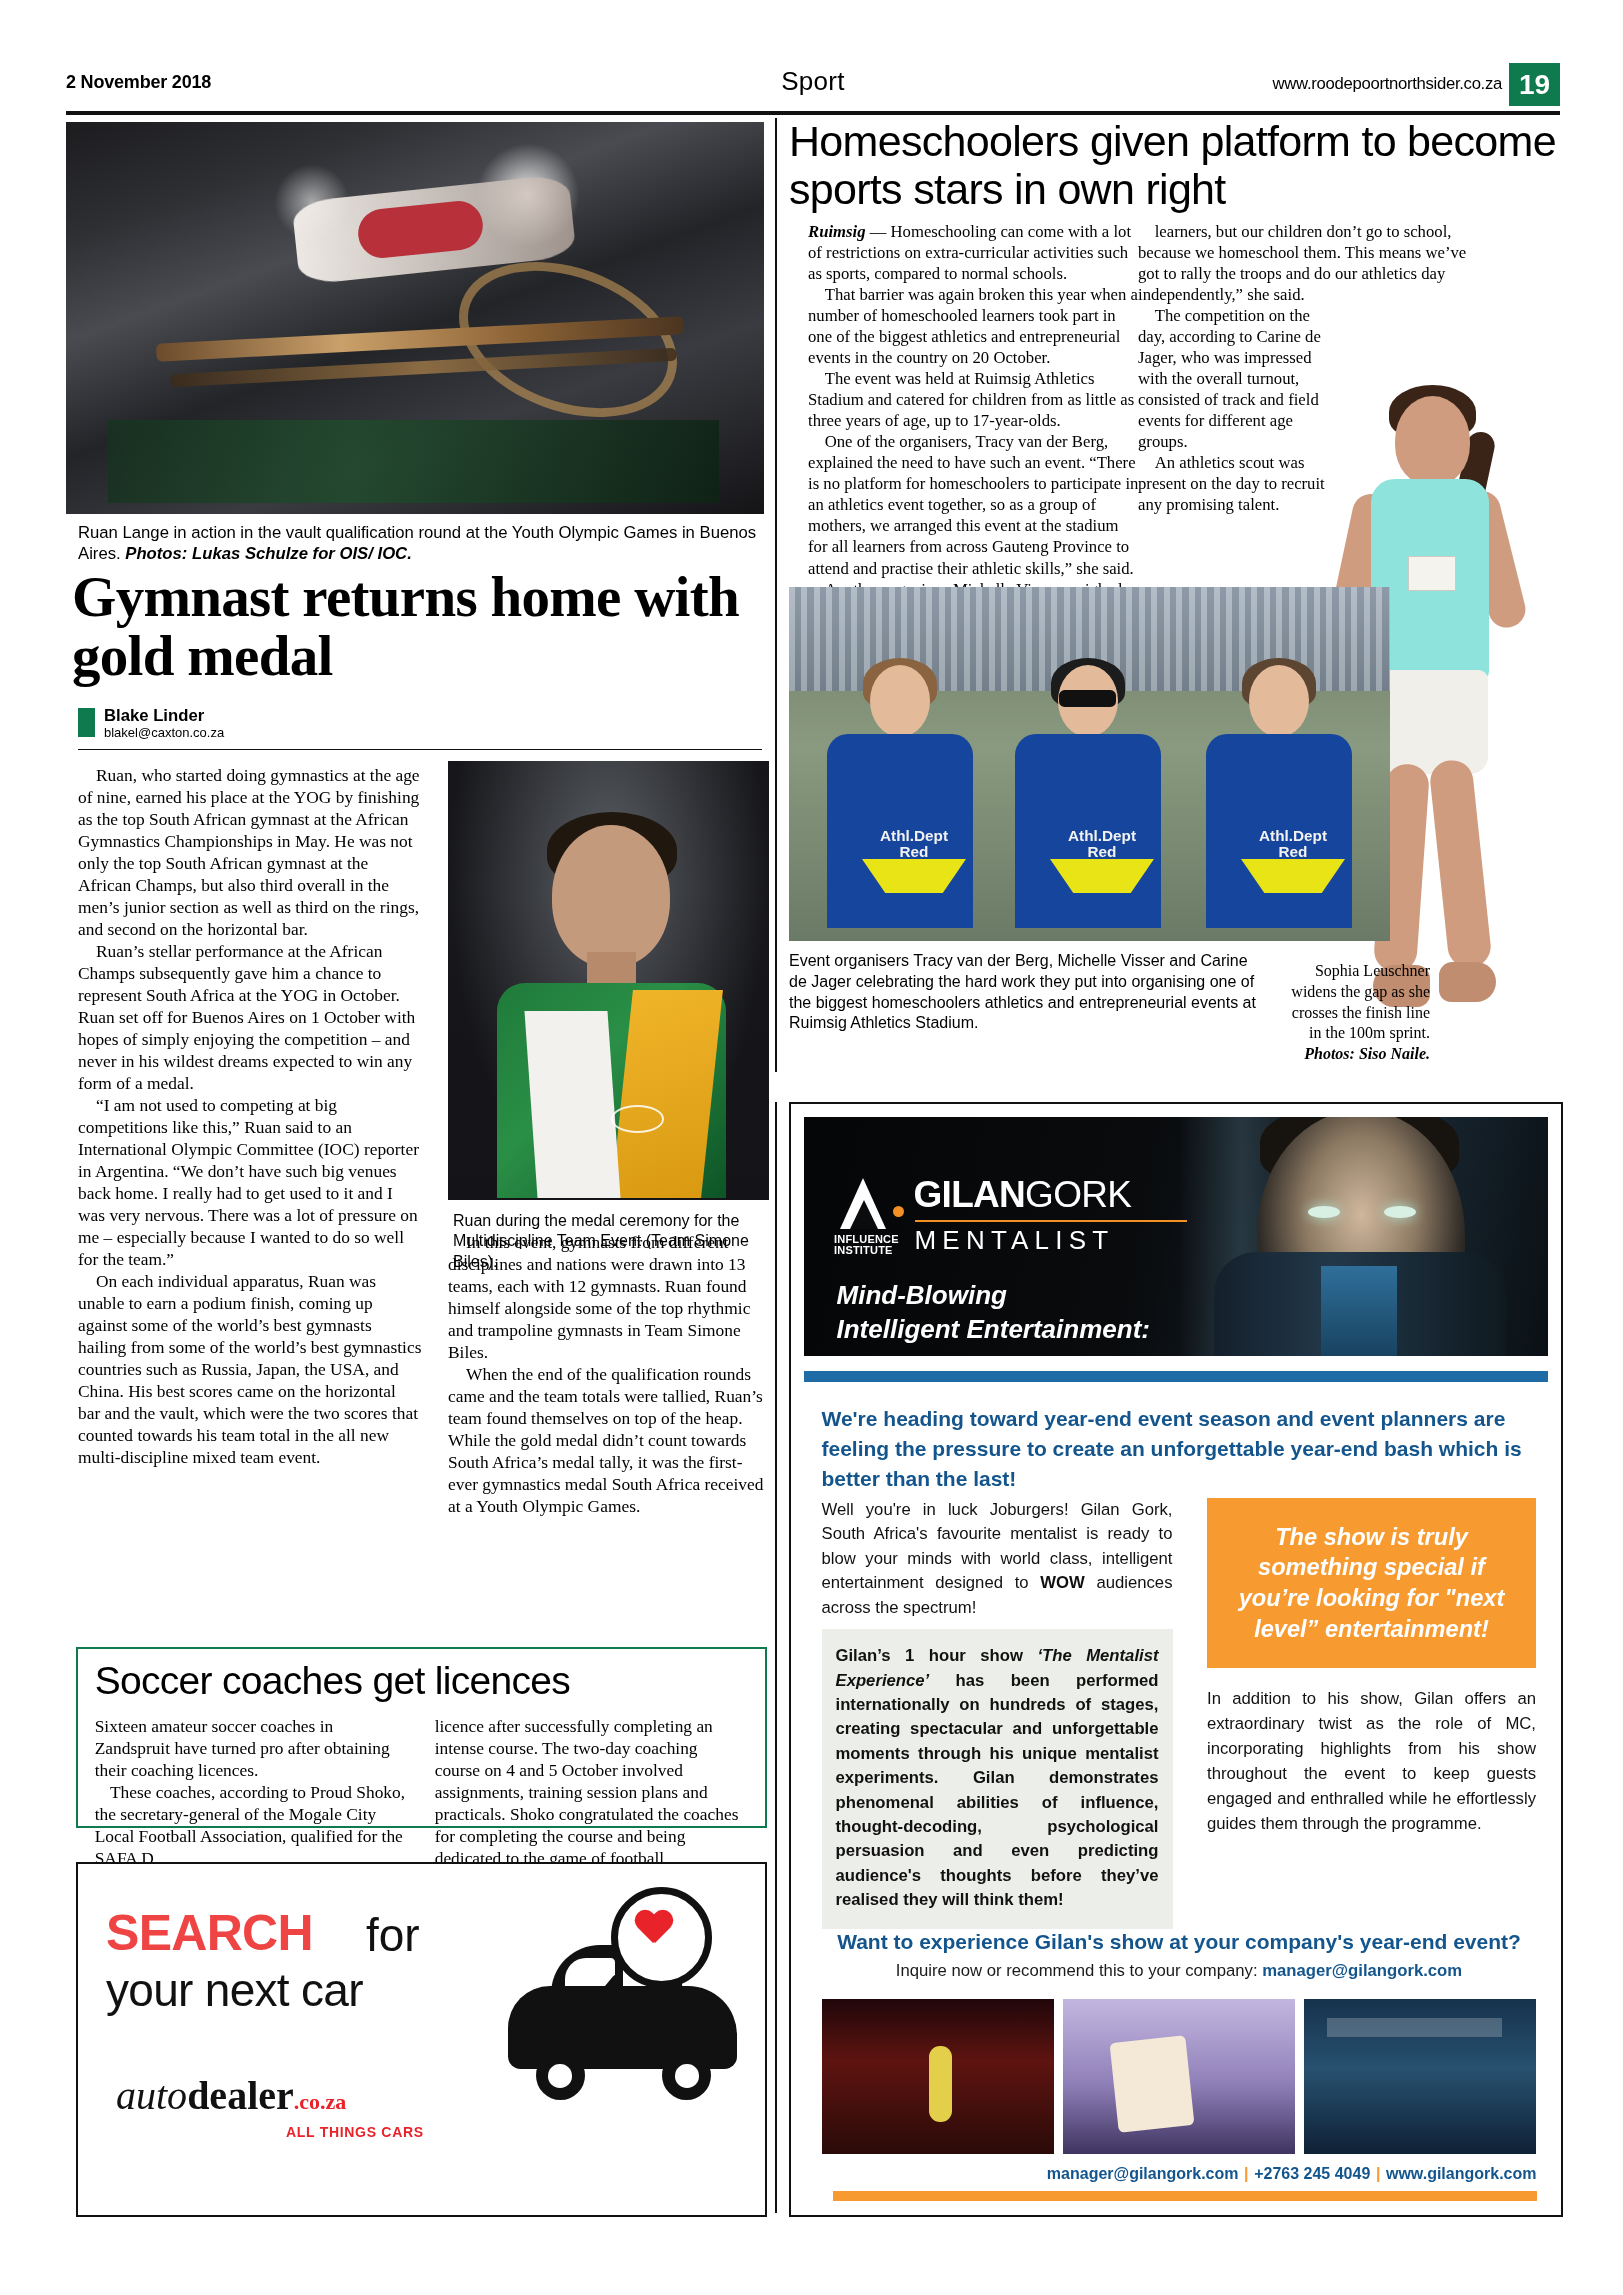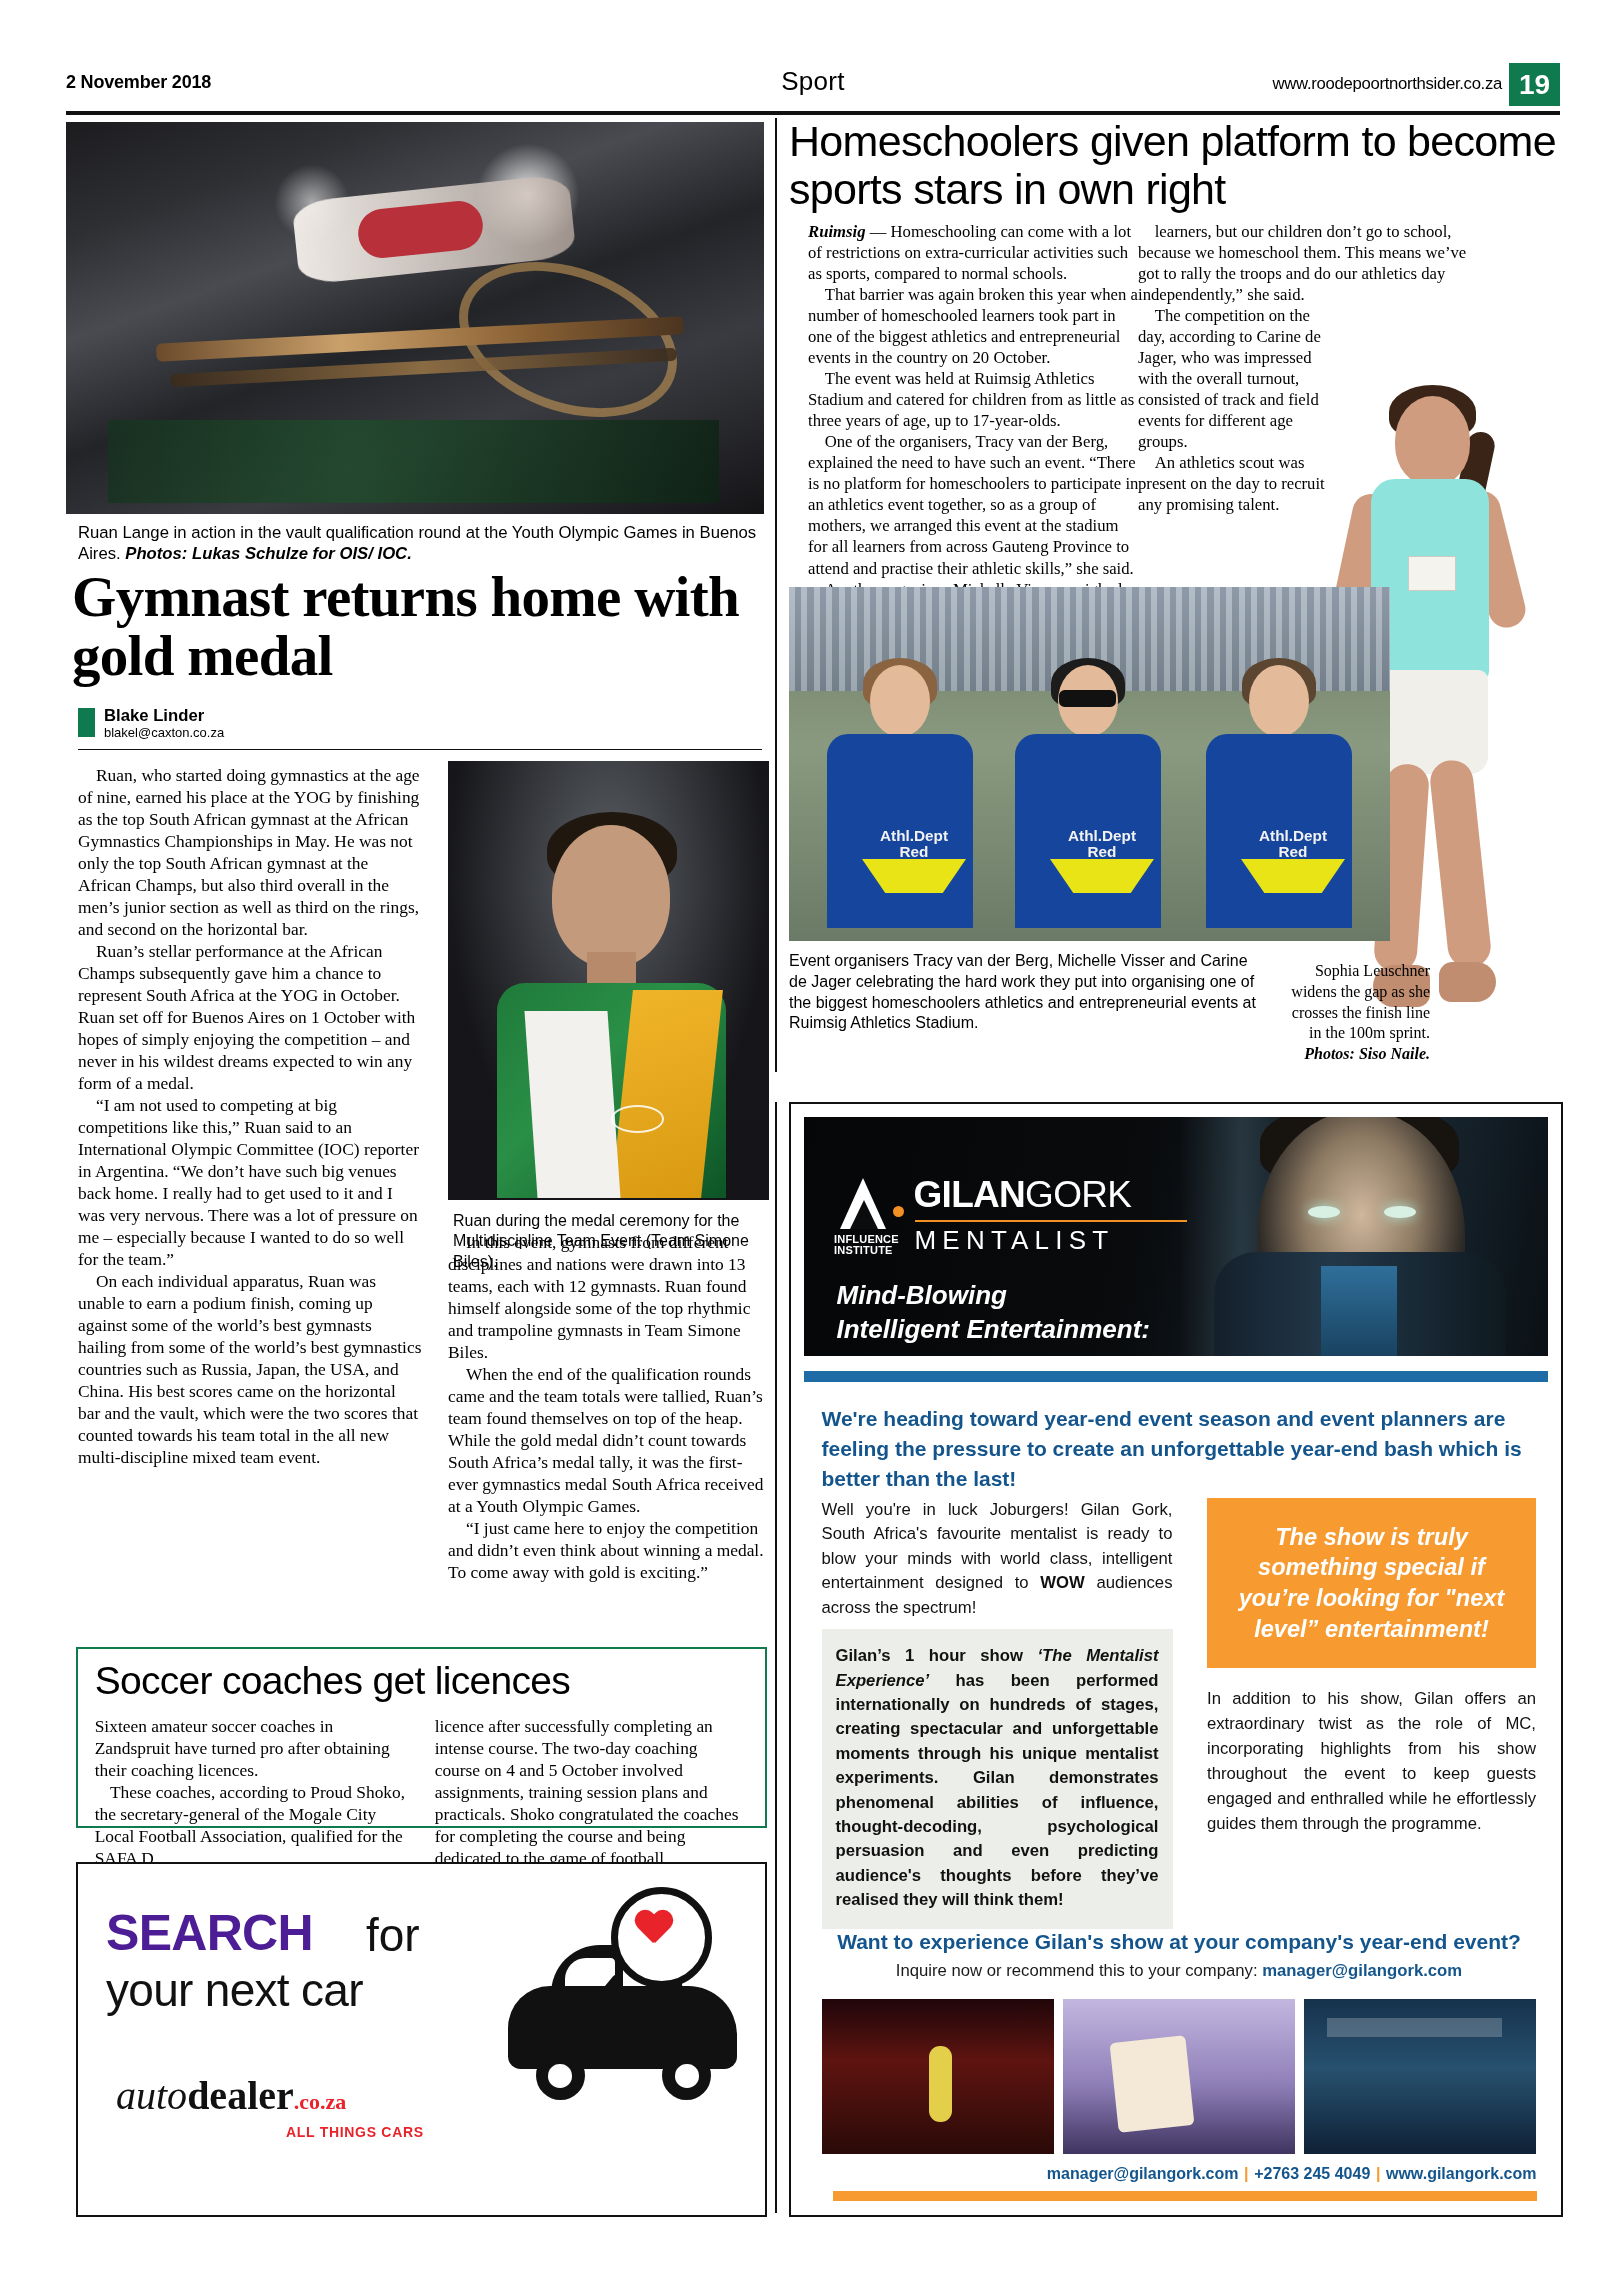--- a/index.html
+++ b/index.html
@@ -69,21 +69,21 @@
   
   .soccer-box{position:absolute;left:76px;top:1647px;width:687px;height:177px;border:2.8px solid #0e7a4e;background:#fff;}
   .soccer-h{position:absolute;left:16.7px;top:9.7px;font-family:"Liberation Sans",sans-serif;font-weight:300;font-size:39px;letter-spacing:-0.7px;}
   .soccer-cols{position:absolute;left:16.7px;top:67px;width:652px;display:flex;gap:28px;}
   .soccer-cols div{width:312px;font-size:17.4px;line-height:1.26;}
   .soccer-cols p{margin:0;text-indent:15.3px;}
   .soccer-cols p.first{text-indent:0;}
 
   
   .auto-ad{position:absolute;left:76px;top:1862px;width:687px;height:351px;border:2.1px solid #111;background:#fff;overflow:hidden;}
-  .auto-s1{position:absolute;left:28px;top:40px;font-family:"Liberation Sans",sans-serif;font-weight:bold;font-size:50px;color:#4c1d95;letter-spacing:-0.7px;}
+  .auto-s1{position:absolute;left:28px;top:40px;font-family:"Liberation Sans",sans-serif;font-weight:bold;font-size:50px;color:#ef4444;letter-spacing:-0.7px;}
   .auto-for{position:absolute;left:288px;top:44px;font-family:"Liberation Sans",sans-serif;font-size:46px;color:#111;}
   .auto-s2{position:absolute;left:28px;top:99px;font-family:"Liberation Sans",sans-serif;font-size:46px;color:#111;letter-spacing:-0.7px;}
   .auto-logo{position:absolute;left:38px;top:208px;font-family:"Liberation Serif",serif;font-size:40px;}
   .auto-logo .a1{font-style:italic;color:#111;}
   .auto-logo .a2{font-weight:bold;color:#111;}
   .auto-logo .a3{color:#e8232a;font-size:22px;font-weight:bold;}
   .auto-tag{position:absolute;left:208px;top:260px;font-family:"Liberation Sans",sans-serif;font-size:14px;font-weight:bold;color:#e8232a;letter-spacing:0.7px;}
   .auto-car{position:absolute;right:28px;top:66px;width:229px;height:174px;}
   .car-body{position:absolute;left:0;top:56px;width:229px;height:83px;background:#111;border-radius:42px 49px 12.5px 12.5px;}
   .car-roof{position:absolute;left:43px;top:15.3px;width:132px;height:62px;background:#111;border-radius:49px 49px 0 0;}
@@ -247,21 +247,20 @@
     <div class="pm-jacket"></div>
     <div class="pm-yellow"></div>
     <div class="pm-white"></div>
     <div class="pm-rings"></div>
   </div>
   <div class="cap-medal">Ruan during the medal ceremony for the Multidiscipline Team Event (Team Simone Biles).</div>
 
   <div class="col-r">
     <p>In this event, gymnasts from different disciplines and nations were drawn into 13 teams, each with 12 gymnasts. Ruan found himself alongside some of the top rhythmic and trampoline gymnasts in Team Simone Biles.</p>
     <p>When the end of the qualification rounds came and the team totals were tallied, Ruan’s team found themselves on top of the heap. While the gold medal didn’t count towards South Africa’s medal tally, it was the first-ever gymnastics medal South Africa received at a Youth Olympic Games.</p>
-    <p>“I just came here to enjoy the competition and didn’t even think about winning a medal. To come away with gold is exciting.”</p>
   </div>
 
   <div class="soccer-box">
     <div class="soccer-h">Soccer coaches get licences</div>
     <div class="soccer-cols">
       <div>
         <p class="first">Sixteen amateur soccer coaches in Zandspruit have turned pro after obtaining their coaching licences.</p>
         <p>These coaches, according to Proud Shoko, the secretary-general of the Mogale City Local Football Association, qualified for the SAFA D</p>
       </div>
       <div>

